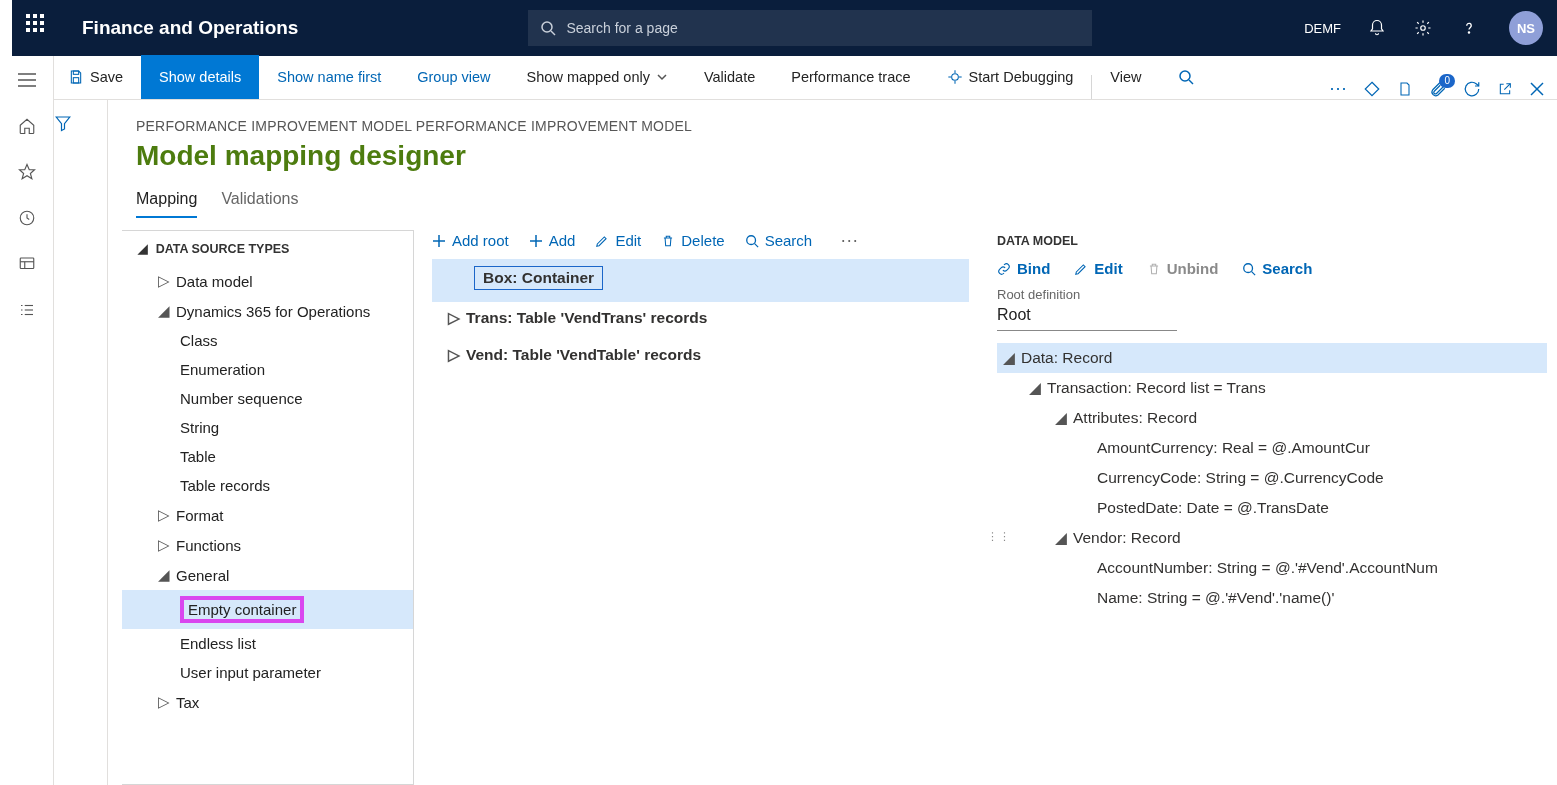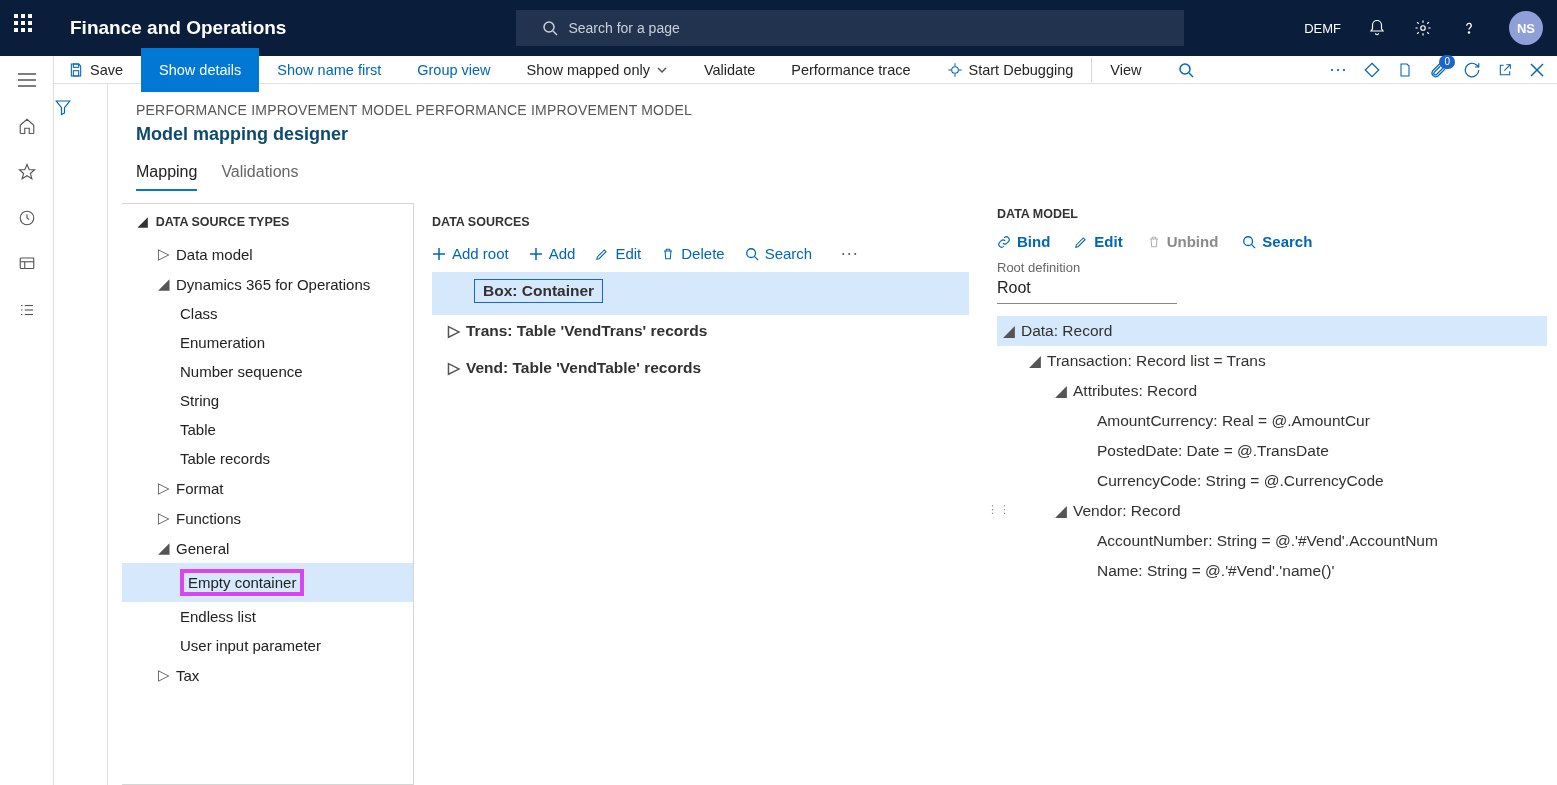--- a/index.html
+++ b/index.html
@@ -12,38 +12,39 @@
     overflow: hidden;
     background: #fff;
   }
   .header {
     background: #0a1e3c;
     color: #fff;
     height: 56px;
     display: flex;
     align-items: center;
     padding: 0 14px;
+    margin-left: 12px;
   }
   .waffle {
     width: 28px; height: 28px;
     display: grid;
     grid-template-columns: repeat(3, 4px);
     grid-template-rows: repeat(3, 4px);
     gap: 3px;
   }
   .waffle span { background: #fff; }
   .app-title { font-size: 19px; font-weight: 600; margin-left: 28px; }
   .search-box {
     margin-left: 230px;
-    width: 668px;
+    width: 564px;
     height: 36px;
     background: #21334e;
     display: flex;
     align-items: center;
-    padding: 0 26px;
+    padding: 0 12px;
     color: #c9d0da;
   }
   .search-box svg { margin-right: 10px; }
   .header-right { margin-left: auto; display: flex; align-items: center; gap: 26px; }
   .company-tag { font-size: 13px; color:#fff; }
   .icon-btn { color: #fff; width: 20px; height: 20px; display:flex; align-items:center; justify-content:center; }
   .avatar {
     width: 34px; height: 34px; border-radius: 50%;
     background: #8f9fd8; color: #fff;
     display: flex; align-items: center; justify-content: center;
@@ -59,22 +60,22 @@
     display: flex;
     flex-direction: column;
     align-items: center;
     padding-top: 14px;
     gap: 26px;
   }
   .nav-rail .rail-icon { color: #605e5c; width:20px; height:20px; display:flex; align-items:center; justify-content:center; }
   .content-col { flex: 1; display: flex; flex-direction: column; }
 
   .toolbar {
-    display: flex; align-items: center;
-    height: 28px; border-bottom: 1px solid #e1dfdd;
+    display: flex; align-items: flex-end;
+    height: 44px; border-bottom: 1px solid #e1dfdd;
     background: #fff;
   }
   .tbtn {
     height: 44px; padding: 0 18px;
     display: flex; align-items: center; gap: 6px;
     font-size: 14.5px; color: #242424;
     cursor: pointer;
   }
   .tbtn.save { padding-left:14px;}
   .tbtn.primary { background: #0078d4; color: #fff; }
@@ -92,21 +93,21 @@
     padding:0 5px; border-radius:8px; line-height:14px;
   }
 
   .body-row { flex:1; display:flex; overflow:hidden; }
   .filter-rail { width:54px; border-right:1px solid #e1dfdd; padding-top:14px; text-align:center; }
 
   .work-area { flex:1; display:flex; flex-direction:column; overflow:hidden; padding-left:14px; }
 
   .breadcrumb-area { padding: 18px 0 0 14px; }
   .breadcrumb { font-size:14px; color:#575757; letter-spacing:0.2px; }
-  .page-title { font-size:18px; font-weight:600; color:#0c4a6e; margin-top:6px; }
+  .page-title { font-size:28px; font-weight:600; color:#4d7c0f; margin-top:6px; }
   .tabs { display:flex; gap:24px; margin-top:18px; font-size:16px; }
   .tab { color:#666; padding-bottom:8px; cursor:pointer; }
   .tab.active { color:#222; border-bottom:2px solid #0078d4; }
 
   .panels { flex:1; display:flex; overflow:hidden; margin-top:12px; }
 
   
   .panel1 { width: 292px; border:1px solid #d6d6d6; border-left:none; background:#fff; overflow:auto; }
   .panel1 .phdr {
     font-size:12.5px; font-weight:700; color:#333; padding:10px 10px 10px 16px;
@@ -409,21 +410,20 @@
             <div class="tree-row lv2">
                 <span>User input parameter</span>
               </div>
             <div class="tree-row">
                 <span class="car">▷</span>
                 <span>Tax</span>
               </div>
           </div>
 
           <div class="panel2">
-            <div class="sec-title">DATA SOURCES</div>
             <div class="actionrow">
               <div class="abtn">
                   <svg width="14" height="14" viewBox="0 0 14 14" stroke="#0066b5" stroke-width="1.5">
                     <line x1="7" y1="1" x2="7" y2="13"></line>
                     <line x1="1" y1="7" x2="13" y2="7"></line>
                   </svg>
                   <span>Add root</span>
                 </div>
               <div class="abtn">
                   <svg width="14" height="14" viewBox="0 0 14 14" stroke="#0066b5" stroke-width="1.5">
@@ -515,24 +515,24 @@
                 <span>Transaction: Record list = Trans</span>
               </div>
             <div class="dm-row lv2">
                 <span class="car">◢</span>
                 <span>Attributes: Record</span>
               </div>
             <div class="dm-row lv3">
                 <span>AmountCurrency: Real = @.AmountCur</span>
               </div>
             <div class="dm-row lv3">
+                <span>CurrencyCode: String = @.CurrencyCode</span>
+              </div>
+            <div class="dm-row lv3">
                 <span>PostedDate: Date = @.TransDate</span>
-              </div>
-            <div class="dm-row lv3">
-                <span>CurrencyCode: String = @.CurrencyCode</span>
               </div>
             <div class="dm-row lv2">
                 <span class="car">◢</span>
                 <span>Vendor: Record</span>
               </div>
             <div class="dm-row lv3">
                 <span>AccountNumber: String = @.'#Vend'.AccountNum</span>
               </div>
             <div class="dm-row lv3">
                 <span>Name: String = @.'#Vend'.'name()'</span>

